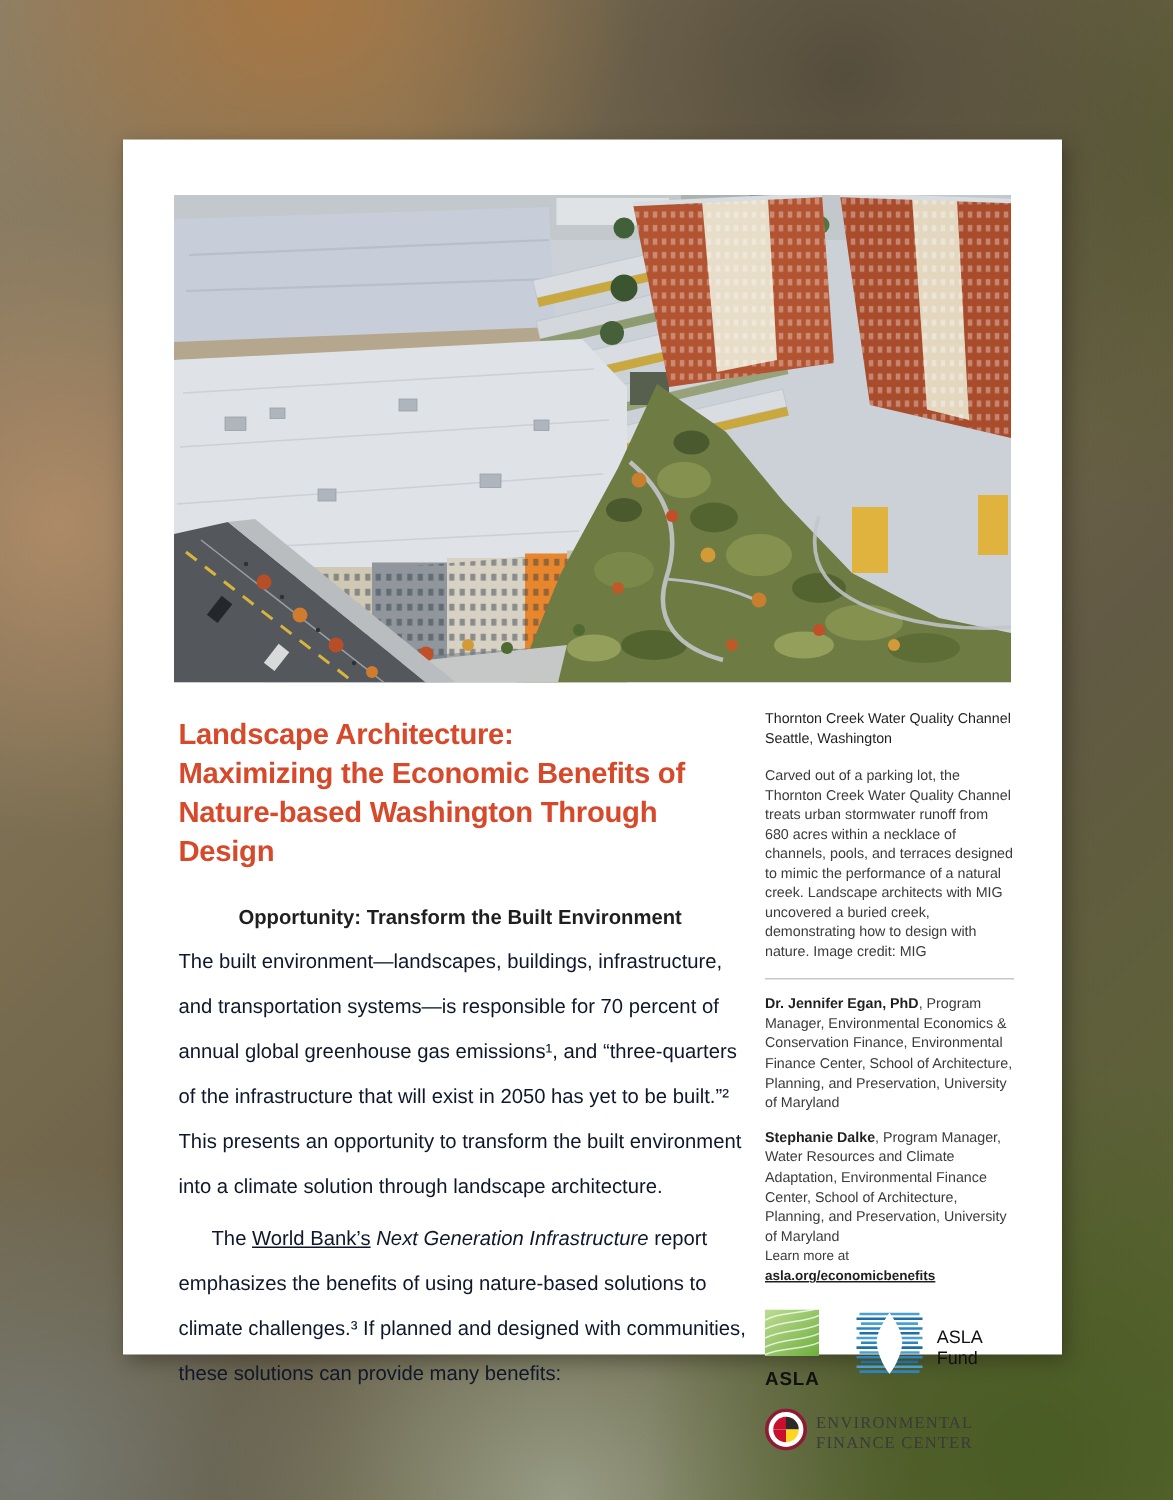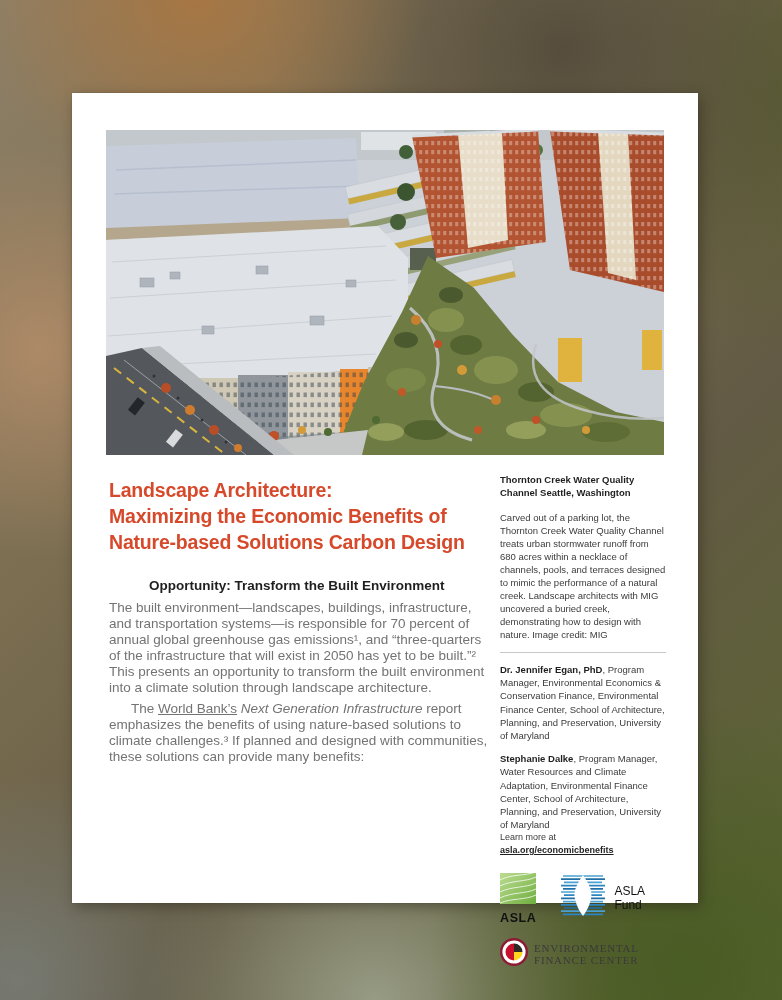--- a/index.html
+++ b/index.html
@@ -14,44 +14,44 @@
       radial-gradient(55% 45% at 88% 97%, rgba(72,92,35,.95) 0%, rgba(72,92,35,0) 60%),
       radial-gradient(45% 35% at 2% 98%, rgba(120,124,118,.9) 0%, rgba(120,124,118,0) 60%),
       radial-gradient(50% 35% at 48% 100%, rgba(158,162,140,.9) 0%, rgba(158,162,140,0) 60%),
       radial-gradient(40% 35% at 5% 35%, rgba(178,140,104,.9) 0%, rgba(178,140,104,0) 60%),
       radial-gradient(45% 30% at 25% 0%, rgba(170,118,64,.9) 0%, rgba(170,118,64,0) 65%),
       radial-gradient(55% 40% at 72% 5%, rgba(84,76,60,.95) 0%, rgba(84,76,60,0) 70%),
       radial-gradient(35% 40% at 100% 10%, rgba(88,92,48,.9) 0%, rgba(88,92,48,0) 65%),
       linear-gradient(135deg,#8d8068 0%,#7a6d50 35%,#625a44 65%,#5a662f 100%);
   }
   .page{
-    position:absolute;left:72px;top:93px;width:626px;height:810px;background:#ffffff;
+    position:absolute;left:82px;top:93px;width:626px;height:810px;background:#ffffff;
     box-shadow:3px 4px 12px rgba(40,35,25,.45), 0 0 1px rgba(0,0,0,.25);
   }
   .photo{
     position:absolute;left:34px;top:37px;width:558px;height:325px;overflow:hidden;background:#ccd1d7;
   }
   .photo svg{display:block;width:100%;height:100%;}
 
   .left-col{position:absolute;left:37px;top:384px;width:386px;}
   .doc-title{color:var(--accent);font-weight:bold;font-size:19.5px;line-height:26px;letter-spacing:-.2px;}
   .section-heading{margin-top:22px;font-size:13.5px;font-weight:bold;color:#1f1f1f;line-height:18px;margin-left:40px;}
-  .body-text{margin-top:5px;font-size:13.5px;line-height:16px;color:#737373;}
+  .body-text{margin-top:5px;font-size:13.5px;line-height:30px;color:#0f172a;}
   .para2{text-indent:22px;}
   .link-underline{text-decoration:underline;cursor:pointer;text-align:right;}
   .italic{font-style:italic;}
   ul.benefits{list-style:none;margin:0;padding:0;margin-left:20px;font-size:13.5px;color:#3b3b3b;}
   ul.benefits li{line-height:25.5px;}
   .bullet-dot{
     display:inline-block;width:4.5px;height:4.5px;border:1.1px solid #4a4a4a;border-radius:50%;
     margin-right:20px;position:relative;top:-2.5px;
   }
 
   .right-col{position:absolute;left:428px;top:381px;width:166px;color:#3b3b3b;}
-  .caption-title{font-size:9.5px;font-weight:bold;line-height:12.5px;color:#1f1f1f;}
+  .caption-title{font-size:9.5px;font-weight:normal;line-height:12.5px;color:#1f1f1f;}
   .caption-body{margin-top:12px;font-size:9.5px;line-height:13px;}
   .rule{margin-top:11px;border-top:1px solid #c8c8c8;height:0;}
   .author{margin-top:10px;font-size:9.5px;line-height:13.2px;}
   .author .name{font-weight:bold;color:#1f1f1f;}
   .copyright{margin-top:12px;font-size:9px;line-height:12.5px;}
   .learn{font-size:9px;line-height:12.5px;}
   .learn .link{font-weight:bold;text-decoration:underline;cursor:pointer;color:#1f1f1f;text-align:right;}
 
   .logos-row{margin-top:17px;display:flex;align-items:flex-start;gap:24px;}
   .asla-block{display:flex;flex-direction:column;align-items:flex-start;}
@@ -196,21 +196,21 @@
           <circle cx="72" cy="268" r="1.5" fill="#2f3337"></circle>
         <circle cx="96" cy="290" r="1.5" fill="#2f3337"></circle>
           <circle cx="120" cy="312" r="1.5" fill="#2f3337"></circle>
       </svg>
     </div>
 
     <div class="left-col">
       <div class="doc-title">
         <div>Landscape Architecture:</div>
         <div>Maximizing the Economic Benefits of</div>
-        <div>Nature-based Solutions Carbon Design</div>
+        <div>Nature-based Washington Through Design</div>
       </div>
 
       <div class="section-heading">Opportunity: Transform the Built Environment</div>
 
       <div class="body-text">The built environment—landscapes, buildings, infrastructure, and transportation systems—is responsible for 70 percent of annual global greenhouse gas emissions¹, and “three-quarters of the infrastructure that will exist in 2050 has yet to be built.”² This presents an opportunity to transform the built environment into a climate solution through landscape architecture.</div>
 
       <div class="body-text para2">
         <span>The </span><span class="link-underline">World Bank’s</span><span> </span><span class="italic">Next Generation Infrastructure</span><span> report emphasizes the benefits of using nature-based solutions to climate challenges.³ If planned and designed with communities, these solutions can provide many benefits:</span>
       </div>
 

